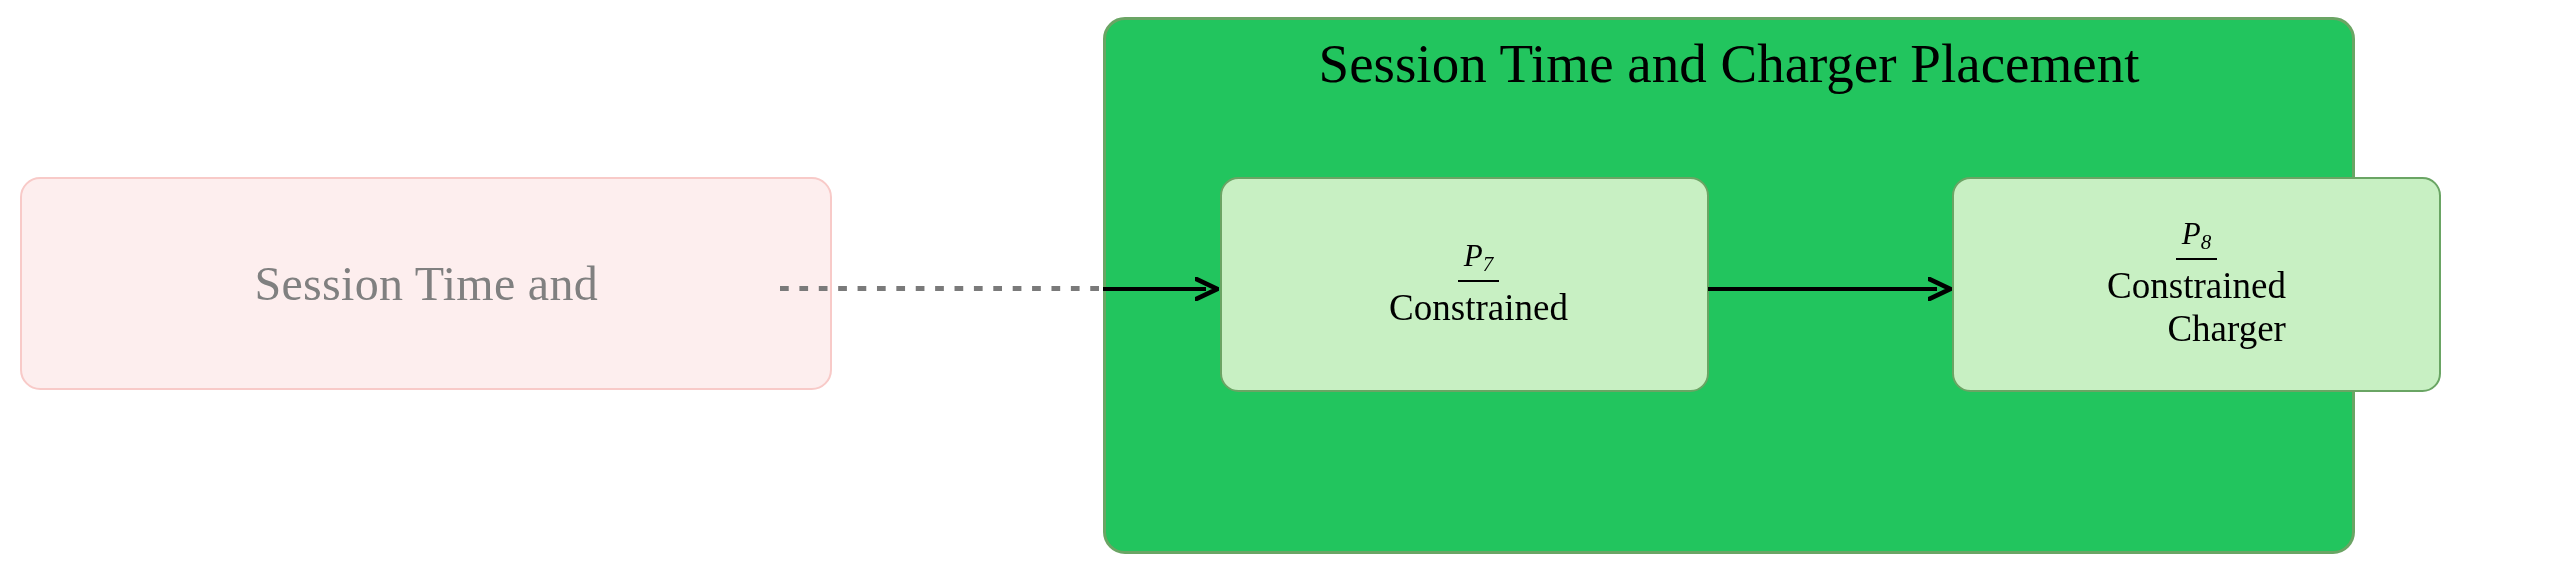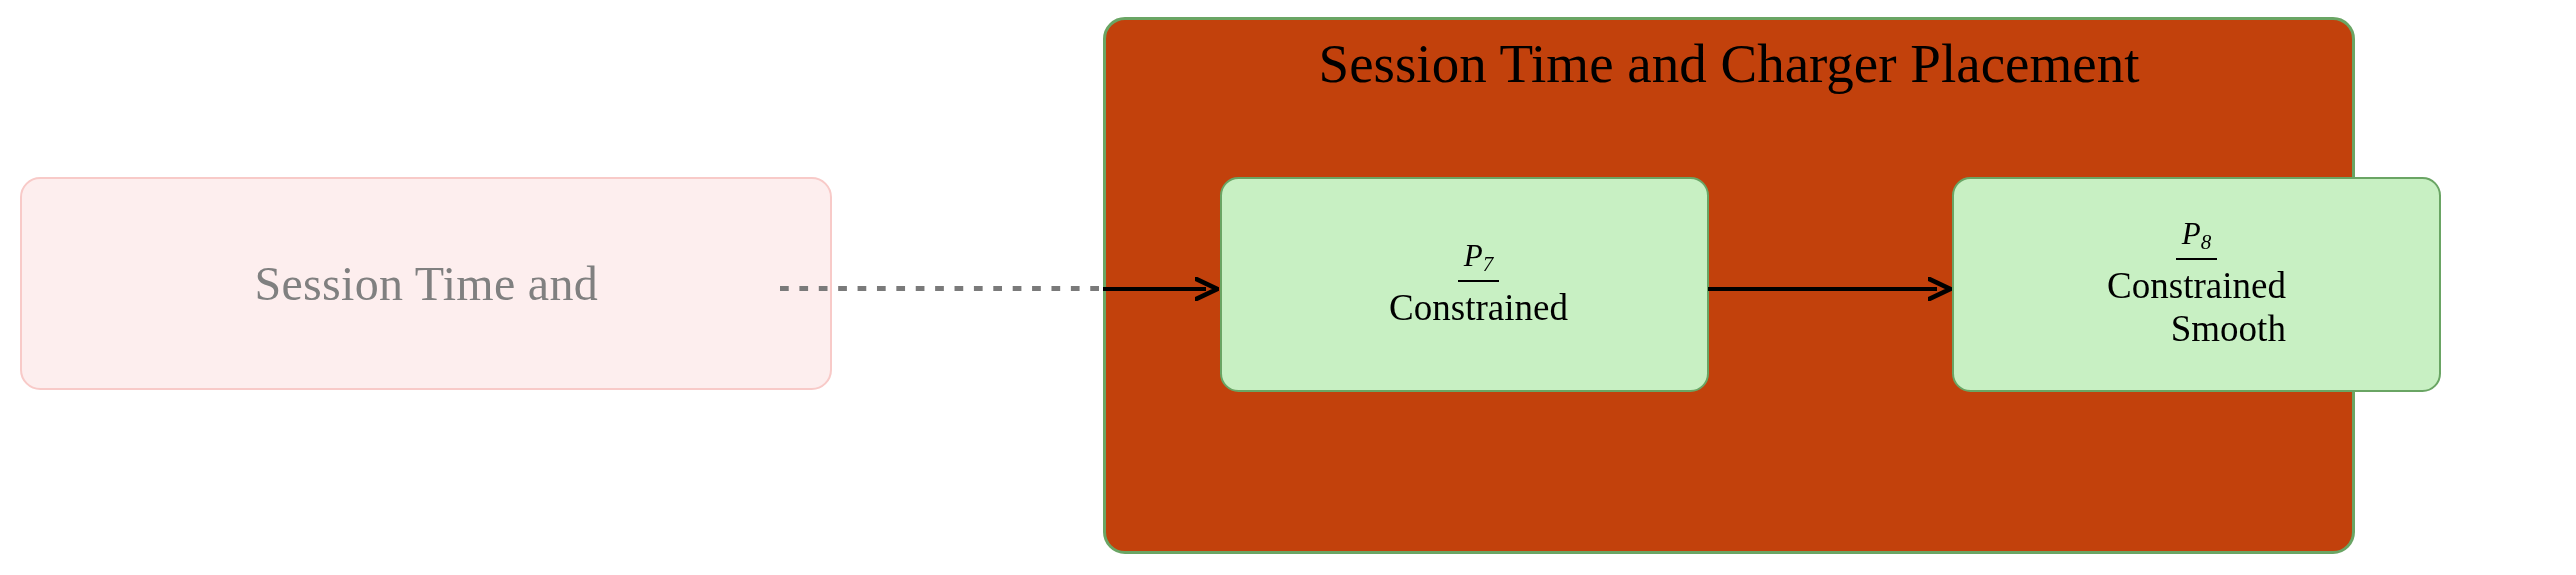--- a/index.html
+++ b/index.html
@@ -54,21 +54,21 @@
   }
 
   
   .group-box {
     position: absolute;
     left: 1103px;
     top: 16.6px;
     width: 1252px;
     height: 537px;
     box-sizing: border-box;
-    background: #c2410c;
+    background: #22c55e;
     border: 3.7px solid #6aa564;
     border-radius: 22px;
   }
   .group-title {
     position: absolute;
     left: 0;
     right: 0;
     top: 14.8px;
     text-align: center;
     color: #000000;
@@ -175,18 +175,18 @@
     <div class="shaft"></div>
     <svg class="head" viewBox="0 0 26 26">
       <path d="M1 2 L24 13 L1 24" fill="none" stroke="#000000" stroke-width="5" stroke-linecap="round" stroke-linejoin="miter"></path>
     </svg>
   </div>
 
   <div class="proc-node n2">
     <span class="proc-tag"><span>P</span><sub>8</sub></span>
     <span class="proc-label">
       <span class="ln">Constrained</span>
-      <span class="ln">Smooth</span>
+      <span class="ln">Charger</span>
     </span>
   </div>
 
 </div>
 
 
 </body></html>

